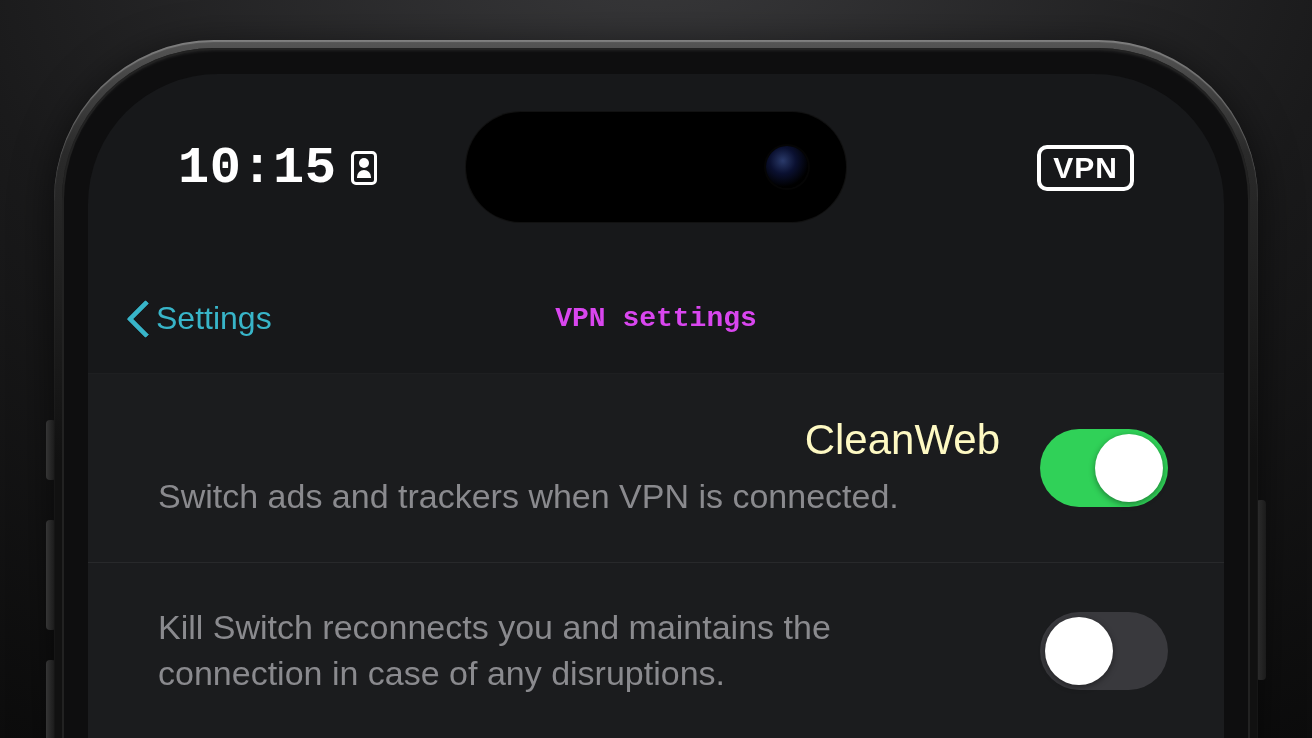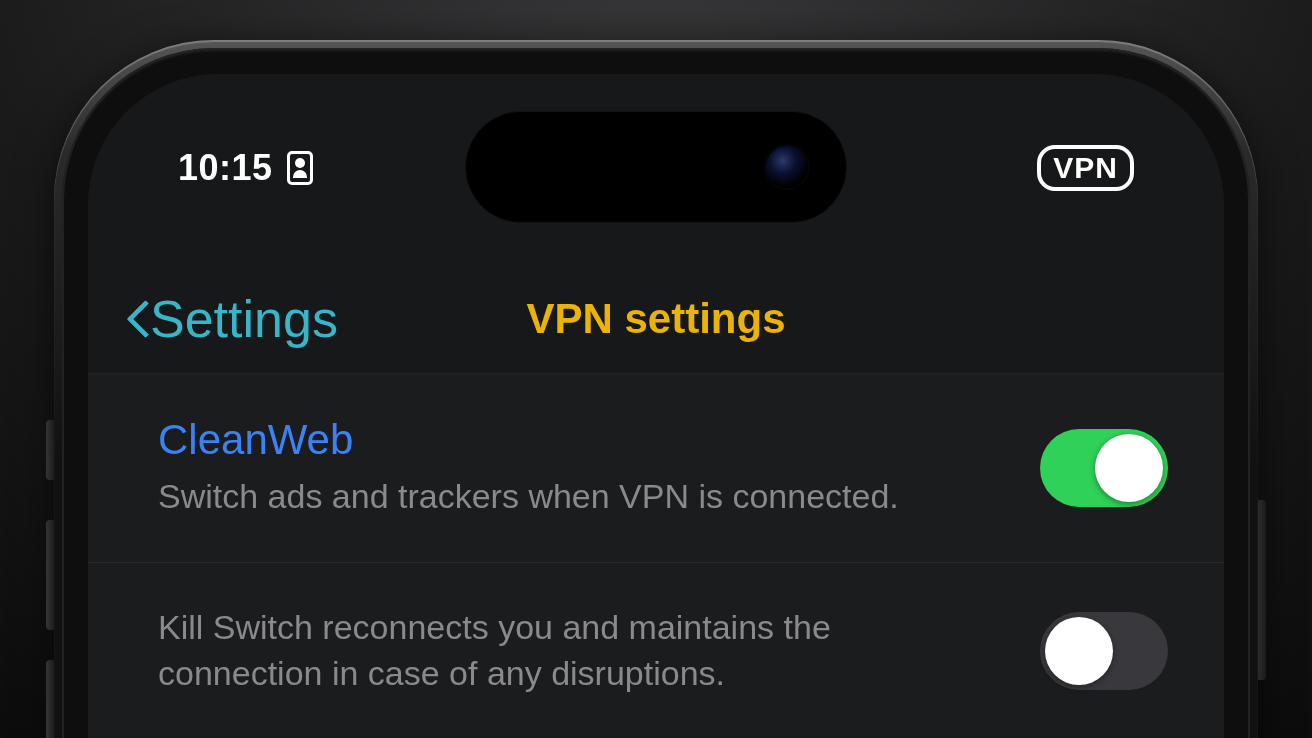--- a/index.html
+++ b/index.html
@@ -77,21 +77,21 @@
     top: 54px;
     left: 0; right: 0;
     height: 80px;
     display: flex;
     align-items: center;
     justify-content: space-between;
     padding: 0 90px;
     color: #fff;
   }
   .status-left { display: flex; align-items: center; gap: 14px; }
-  .status-time { font-size: 36px; font-weight: 600; letter-spacing: 0.5px; }
+  .status-time { font-size: 52px; font-weight: 600; letter-spacing: 0.5px; font-family: Liberation Mono, monospace; }
   .badge-icon {
     width: 26px; height: 34px;
     border: 3px solid #fff;
     border-radius: 5px;
     position: relative;
   }
   .badge-icon::before {
     content: "";
     position: absolute;
     top: 4px; left: 50%;
@@ -104,21 +104,21 @@
     content: "";
     position: absolute;
     bottom: 4px; left: 50%;
     transform: translateX(-50%);
     width: 14px; height: 8px;
     background: #fff;
     border-radius: 7px 7px 0 0;
   }
   .vpn-badge {
     border: 4px solid #fff;
-    border-radius: 18px;
+    border-radius: 10px;
     padding: 2px 12px;
     font-size: 30px;
     font-weight: 700;
     letter-spacing: 1px;
   }
 
   
   .nav-bar {
     position: absolute;
     top: 190px;
@@ -126,22 +126,23 @@
     height: 110px;
     display: flex;
     align-items: center;
     padding: 0 20px 0 40px;
     background: #17181a;
     border-bottom: 1px solid rgba(255,255,255,0.03);
   }
   .back-btn {
     display: flex;
     align-items: center;
+    gap: 6px;
     color: #38b5c9;
-    font-size: 52px;
+    font-size: 32px;
     font-weight: 400;
     cursor: pointer;
   }
   .chevron-left {
     width: 22px; height: 40px;
     position: relative;
   }
   .chevron-left::before {
     content: "";
     position: absolute;
@@ -149,46 +150,48 @@
     width: 22px; height: 22px;
     border-left: 5px solid #38b5c9;
     border-bottom: 5px solid #38b5c9;
     transform: translateY(-50%) rotate(45deg);
     border-radius: 2px;
   }
   .nav-title {
     position: absolute;
     left: 50%;
     transform: translateX(-50%);
-    color: #eab308;
-    font-size: 42px;
+    color: #d946ef;
+    font-size: 28px;
     font-weight: 600;
+    font-family: Liberation Mono, monospace;
   }
 
   
   .content {
     position: absolute;
     top: 300px;
     left: 0; right: 0;
     bottom: 0;
     background: #1b1c1e;
   }
   .row {
     display: flex;
     align-items: center;
     padding: 42px 56px 42px 70px;
     border-bottom: 1px solid rgba(255,255,255,0.06);
     gap: 40px;
   }
   .row-text { flex: 1; min-width: 0; }
   .row-title {
-    color: #3b82f6;
+    color: #fef9c3;
     font-size: 42px;
     font-weight: 400;
     margin-bottom: 10px;
+    text-align: right;
   }
   .row-sub {
     color: #8a8a8e;
     font-size: 34px;
     font-weight: 400;
     line-height: 1.35;
   }
 
   
   .toggle {

